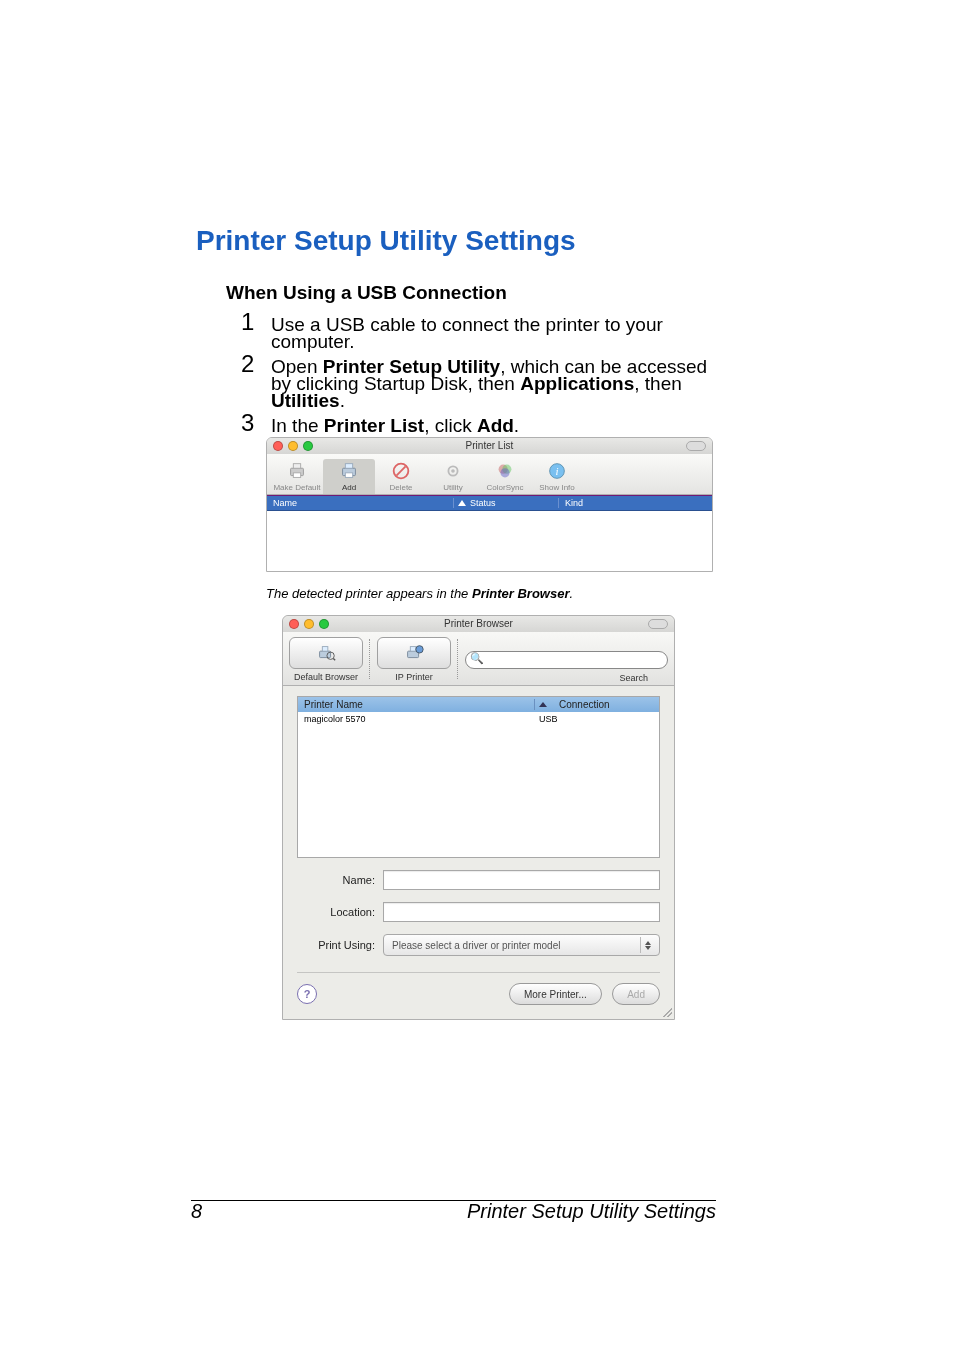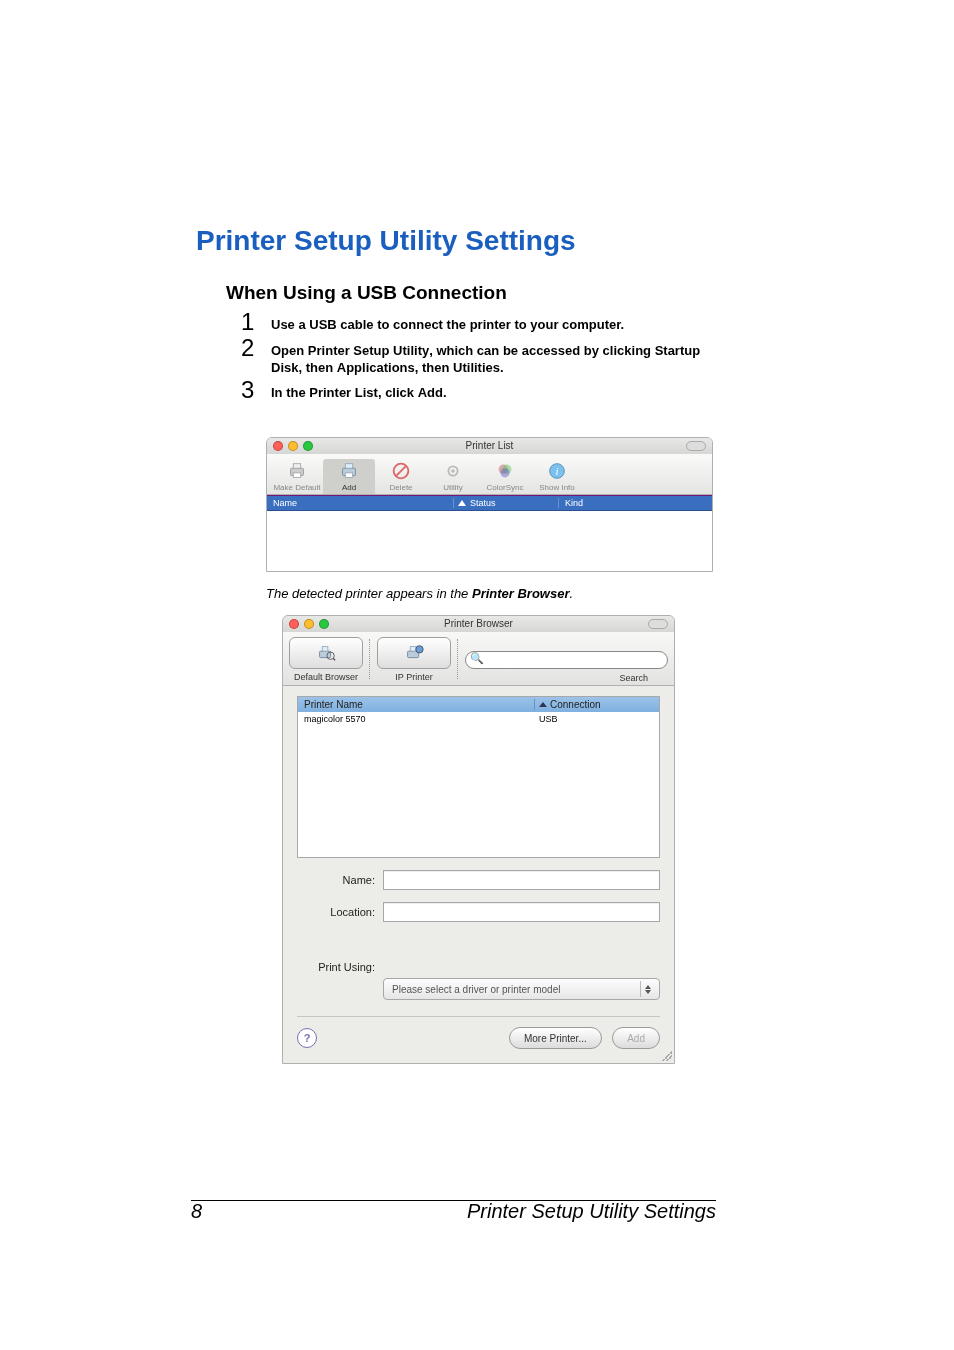--- a/index.html
+++ b/index.html
@@ -5,21 +5,21 @@
   html, body { margin: 0; padding: 0; background: #fff; }
   body { width: 954px; height: 1350px; font-family: Arial, Helvetica, sans-serif; color: #000; position: relative; }
   .page { position: absolute; left: 16px; top: 0; width: 954px; height: 1350px; }
 
   .title { position: absolute; left: 180px; top: 225px; font-size: 28px; font-weight: bold; color: #1a5fbf; }
   .subheading { position: absolute; left: 210px; top: 282px; font-size: 19px; font-weight: bold; color: #000; }
 
   .step-list { position: absolute; left: 225px; top: 310px; width: 480px; }
   .step { display: flex; align-items: flex-start; margin-bottom: 2px; }
   .step .num { font-size: 24px; font-weight: normal; font-family: "Arial", sans-serif; width: 24px; margin-right: 6px; line-height: 24px; }
-  .step .text { font-size: 13px; line-height: 17px; padding-top: 6px; flex: 1; font-weight: bold; }
+  .step .text { font-size: 19px; line-height: 17px; padding-top: 6px; flex: 1; }
   .step-3 .num { }
 
   
   .win1 { position: absolute; left: 250px; top: 437px; width: 445px; border: 1px solid #b0b0b0; background: #f5f5f3; border-top-left-radius: 6px; border-top-right-radius: 6px; overflow: hidden; }
   .win1 .titlebar { height: 16px; background: linear-gradient(#e8e8e6, #d6d6d4); position: relative; }
   .traffic { position: absolute; left: 6px; top: 3px; display: flex; gap: 5px; }
   .traffic span { width: 10px; height: 10px; border-radius: 50%; border: 1px solid rgba(0,0,0,0.25); box-sizing: border-box; }
   .traffic .red { background: #ff5f57; }
   .traffic .yellow { background: #ffbd2e; }
   .traffic .green { background: #28c940; }
@@ -48,29 +48,29 @@
   .toolbar2 .sep { width: 1px; height: 40px; border-left: 1px dotted #999; margin: 0 6px 3px 6px; }
   .search-wrap { flex: 1; position: relative; margin-bottom: 13px; }
   .search { width: 100%; height: 18px; border: 1px solid #888; border-radius: 10px; background: #fff; font-size: 10px; padding: 0 6px 0 18px; box-sizing: border-box; }
   .search-wrap .lbl2 { position: absolute; bottom: -14px; right: 20px; font-size: 9px; color: #333; }
   .mag { position: absolute; left: 5px; top: 2px; font-size: 11px; color: #666; }
 
   .inner { padding: 10px 14px 12px 14px; }
   .browserlist { background: #fff; border: 1px solid #a8a8a8; height: 160px; overflow: hidden; }
   .blheader { height: 15px; background: linear-gradient(#9cc3e8,#7fb0e0); display: flex; font-size: 10px; color: #222; align-items: center; }
   .blheader .c1 { flex: 1; padding-left: 6px; }
-  .blheader .c2 { width: 120px; border-left: 1px solid #6a90c0; padding-left: 4px; display:flex; align-items:center; gap:3px; }
+  .blheader .c2 { width: 120px; border-left: 1px solid #6a90c0; padding-left: 4px; display:flex; align-items:center; gap:12px; }
   .blrow { height: 14px; display: flex; font-size: 9px; align-items: center; }
   .blrow .c1 { flex: 1; padding-left: 6px; }
   .blrow .c2 { width: 120px; padding-left: 4px; }
 
   .formrow { display: flex; align-items: center; margin-top: 12px; font-size: 11px; }
   .formrow .flabel { width: 78px; text-align: right; margin-right: 8px; color: #222; }
   .formrow .finput { flex: 1; height: 18px; background: #fff; border: 1px solid #a8a8a8; box-shadow: inset 0 1px 1px rgba(0,0,0,0.08); }
-  .selectbox { flex: 1; height: 20px; background: linear-gradient(#fdfdfd,#e6e6e6); border: 1px solid #a8a8a8; border-radius: 4px; display: flex; align-items: center; justify-content: space-between; padding: 0 4px 0 8px; font-size: 10px; color: #555; margin-top: 44px; }
+  .selectbox { flex: 1; height: 20px; background: linear-gradient(#fdfdfd,#e6e6e6); border: 1px solid #a8a8a8; border-radius: 4px; display: flex; align-items: center; justify-content: space-between; padding: 0 4px 0 8px; font-size: 10px; color: #555; }
   .stepper { width: 14px; height: 16px; border-left: 1px solid #bbb; display: flex; flex-direction: column; justify-content: center; align-items: center; gap: 1px; }
   .stepper .up { width:0; height:0; border-left:3px solid transparent; border-right:3px solid transparent; border-bottom:4px solid #555;}
   .stepper .down { width:0; height:0; border-left:3px solid transparent; border-right:3px solid transparent; border-top:4px solid #555;}
 
   .divider { border: none; border-top: 1px solid #c5c5c3; margin: 16px 0 10px 0; }
 
   .bottomrow { display: flex; align-items: center; justify-content: space-between; padding: 0 0 2px 0; }
   .helpbtn { width: 18px; height: 18px; border: 1.5px solid #7a6fb0; border-radius: 50%; display: flex; align-items: center; justify-content: center; font-size: 11px; color: #7a6fb0; font-weight: bold; background: #fff; }
   .aqua-btn { height: 20px; padding: 0 14px; border: 1px solid #9a9a9a; border-radius: 11px; background: linear-gradient(#ffffff,#dcdcdc); font-size: 10px; color: #333; display: inline-flex; align-items: center; margin-left: 6px; }
   .aqua-btn.disabled { color: #aaa; }

